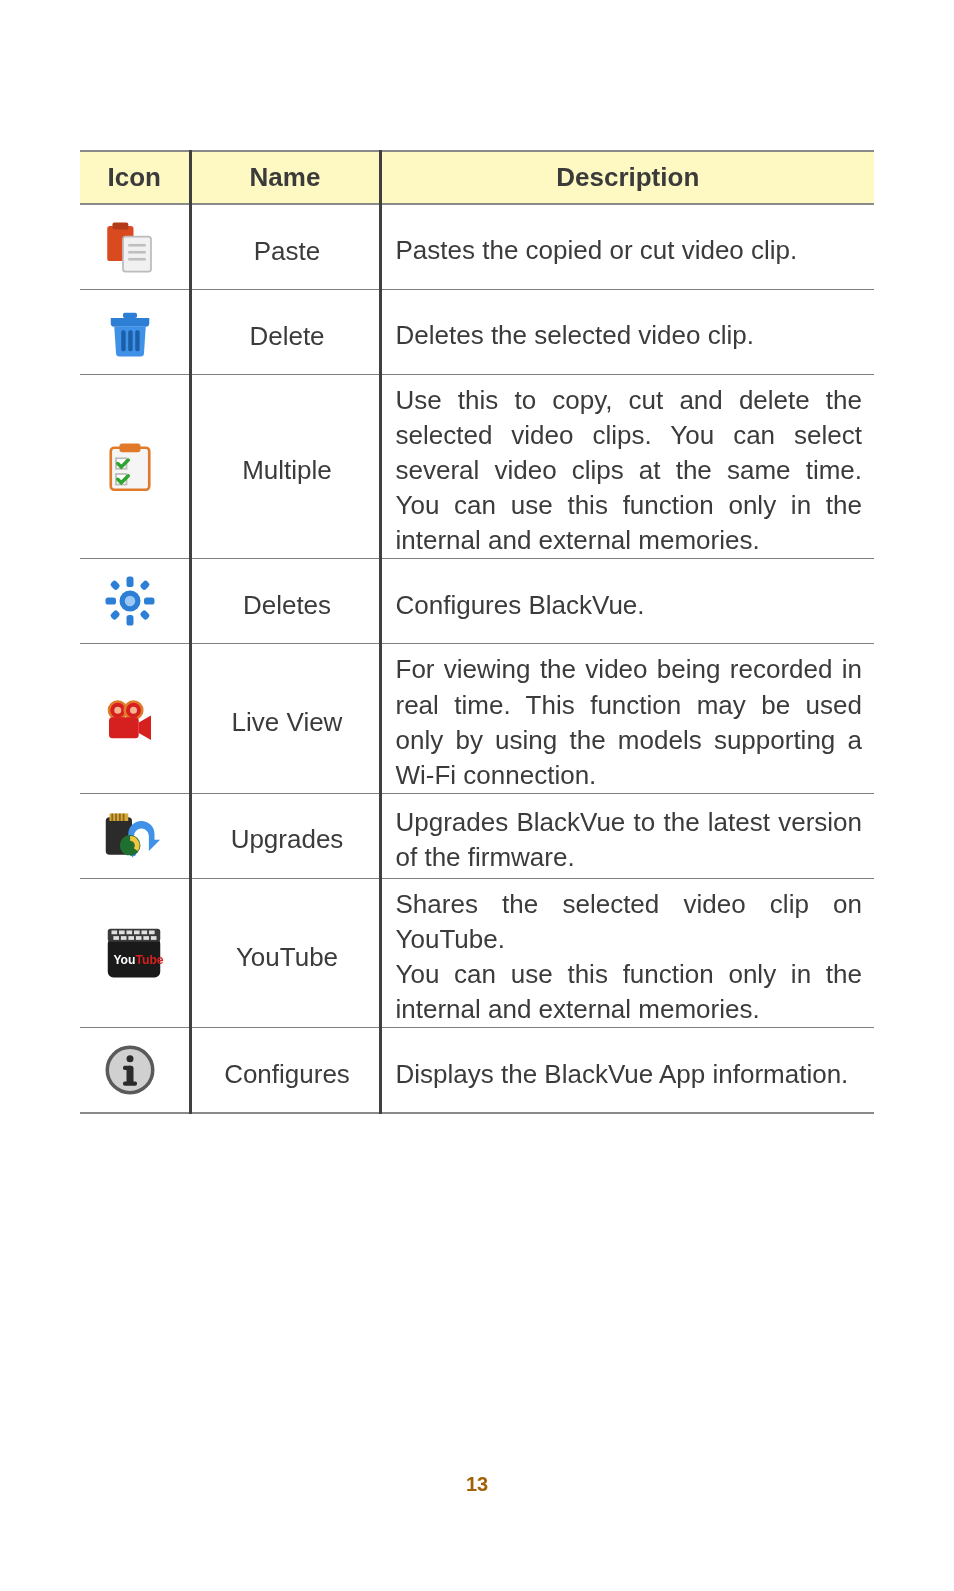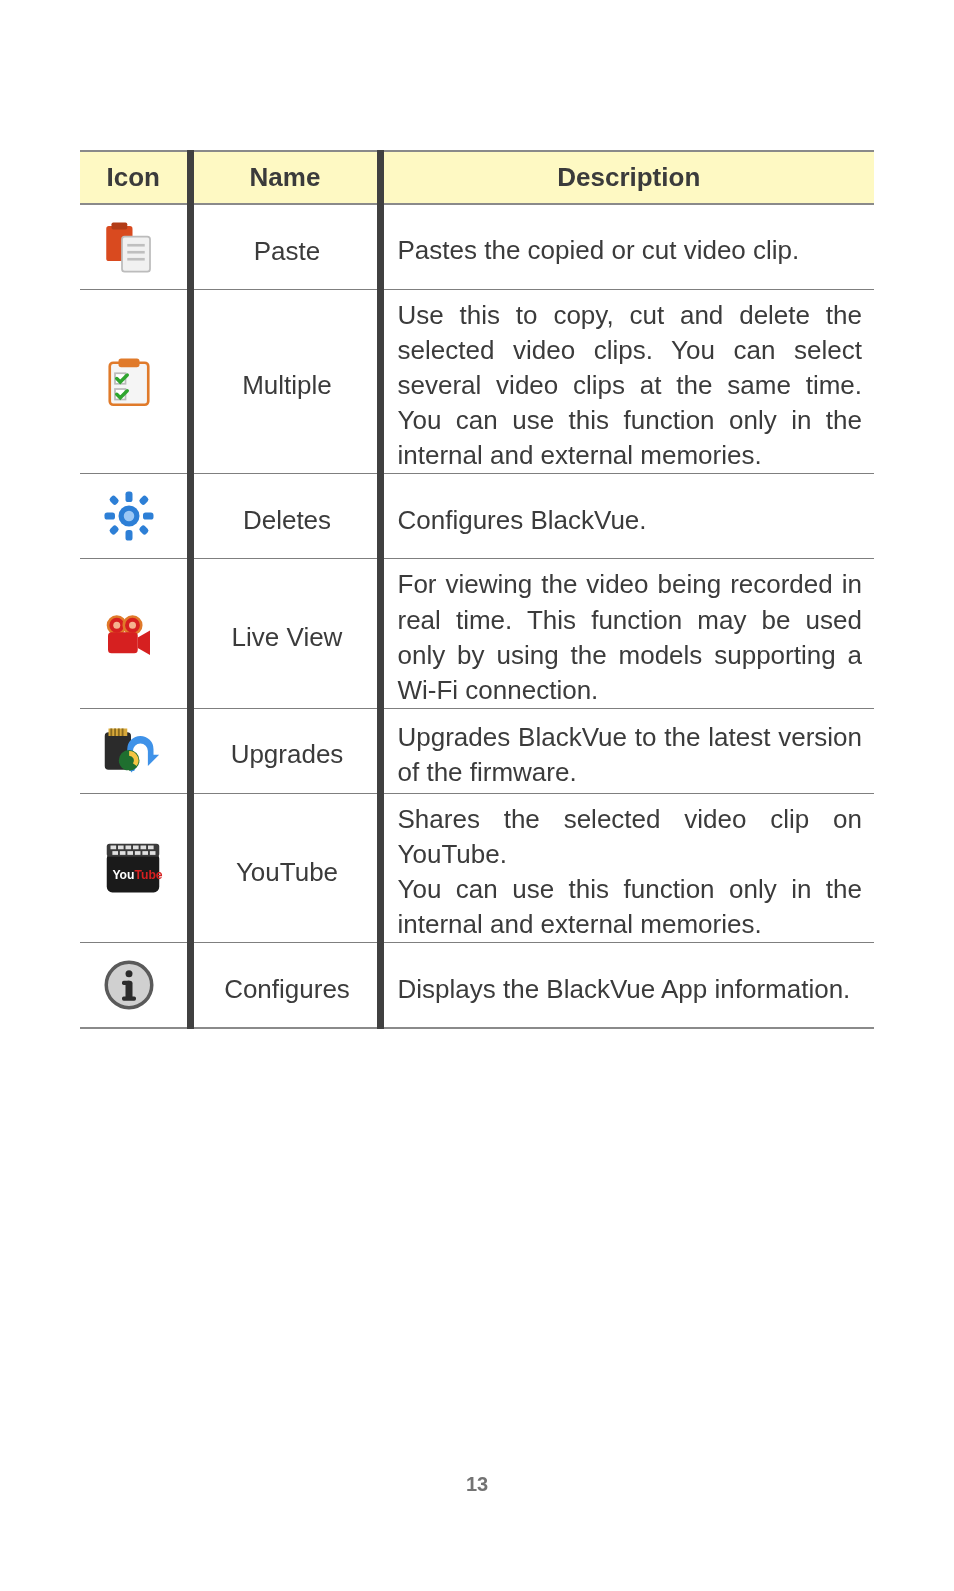--- a/index.html
+++ b/index.html
@@ -23,21 +23,21 @@
   th {
     background: #fef9c3;
     font-weight: bold;
     font-size: 26px;
     padding: 10px 6px;
     border-top: 2px solid #8a8a8a;
     border-bottom: 2px solid #8a8a8a;
     text-align: center;
   }
   th + th, td + td {
-    border-left: 7px solid #404040;
+    border-left: 3px solid #404040;
   }
   td {
     border-bottom: 1px solid #7f7f7f;
     font-size: 26px;
     padding: 8px 10px 0 14px;
     vertical-align: middle;
   }
   tr:last-child td {
     border-bottom: 2px solid #8a8a8a;
   }
@@ -65,21 +65,21 @@
     justify-content: flex-start;
   }
   .pagenum {
     position: absolute;
     bottom: 95px;
     left: 0;
     width: 100%;
     text-align: center;
     font-size: 20px;
     font-weight: bold;
-    color: #737373;
+    color: #a16207;
   }
 </style>
 </head>
 <body>
 
 <div class="page">
   <table>
     <colgroup>
       <col class="icon-col">
         <col class="name-col">
@@ -103,20 +103,36 @@
               <line x1="30" y1="30" x2="50" y2="30" stroke="#bfbfbf" stroke-width="3"></line>
               <line x1="30" y1="38" x2="50" y2="38" stroke="#bfbfbf" stroke-width="3"></line>
               <line x1="30" y1="46" x2="50" y2="46" stroke="#bfbfbf" stroke-width="3"></line>
             </svg>
           </div>
         </td>
         <td class="name-cell">Paste</td>
         <td class="desc-cell">Pastes the copied or cut video clip.</td>
       </tr>
 
+      <tr>
+        <td class="icon-cell">
+          <div class="icon-box">
+            <svg viewBox="0 0 64 64" width="56" height="56">
+              <path d="M10 16 h44 v6 a4 4 0 0 1 -4 4 h-36 a4 4 0 0 1 -4 -4 z" fill="#2d7fd6"></path>
+              <rect x="24" y="10" width="16" height="6" rx="2" fill="#2d7fd6"></rect>
+              <path d="M14 26 h36 l-2 30 a4 4 0 0 1 -4 4 h-24 a4 4 0 0 1 -4 -4 z" fill="#3f92e8"></path>
+              <rect x="22" y="30" width="5" height="24" rx="2" fill="#1b5fa8"></rect>
+              <rect x="30" y="30" width="5" height="24" rx="2" fill="#1b5fa8"></rect>
+              <rect x="38" y="30" width="5" height="24" rx="2" fill="#1b5fa8"></rect>
+            </svg>
+          </div>
+        </td>
+        <td class="name-cell">Delete</td>
+        <td class="desc-cell">Deletes the selected video clip.</td>
+      </tr>
 
       <tr>
         <td class="icon-cell">
           <div class="icon-box">
             <svg viewBox="0 0 64 64" width="56" height="56">
               <rect x="10" y="10" width="44" height="48" rx="4" fill="#f5f5f5" stroke="#e07a2a" stroke-width="3"></rect>
               <rect x="20" y="5" width="24" height="10" rx="3" fill="#e07a2a"></rect>
               <rect x="16" y="22" width="12" height="12" fill="#fff" stroke="#bbb" stroke-width="2"></rect>
               <path d="M18 28 l4 4 l8 -8" stroke="#2fa52f" stroke-width="4" fill="none" stroke-linecap="round"></path>
               <rect x="16" y="40" width="12" height="12" fill="#fff" stroke="#bbb" stroke-width="2"></rect>

